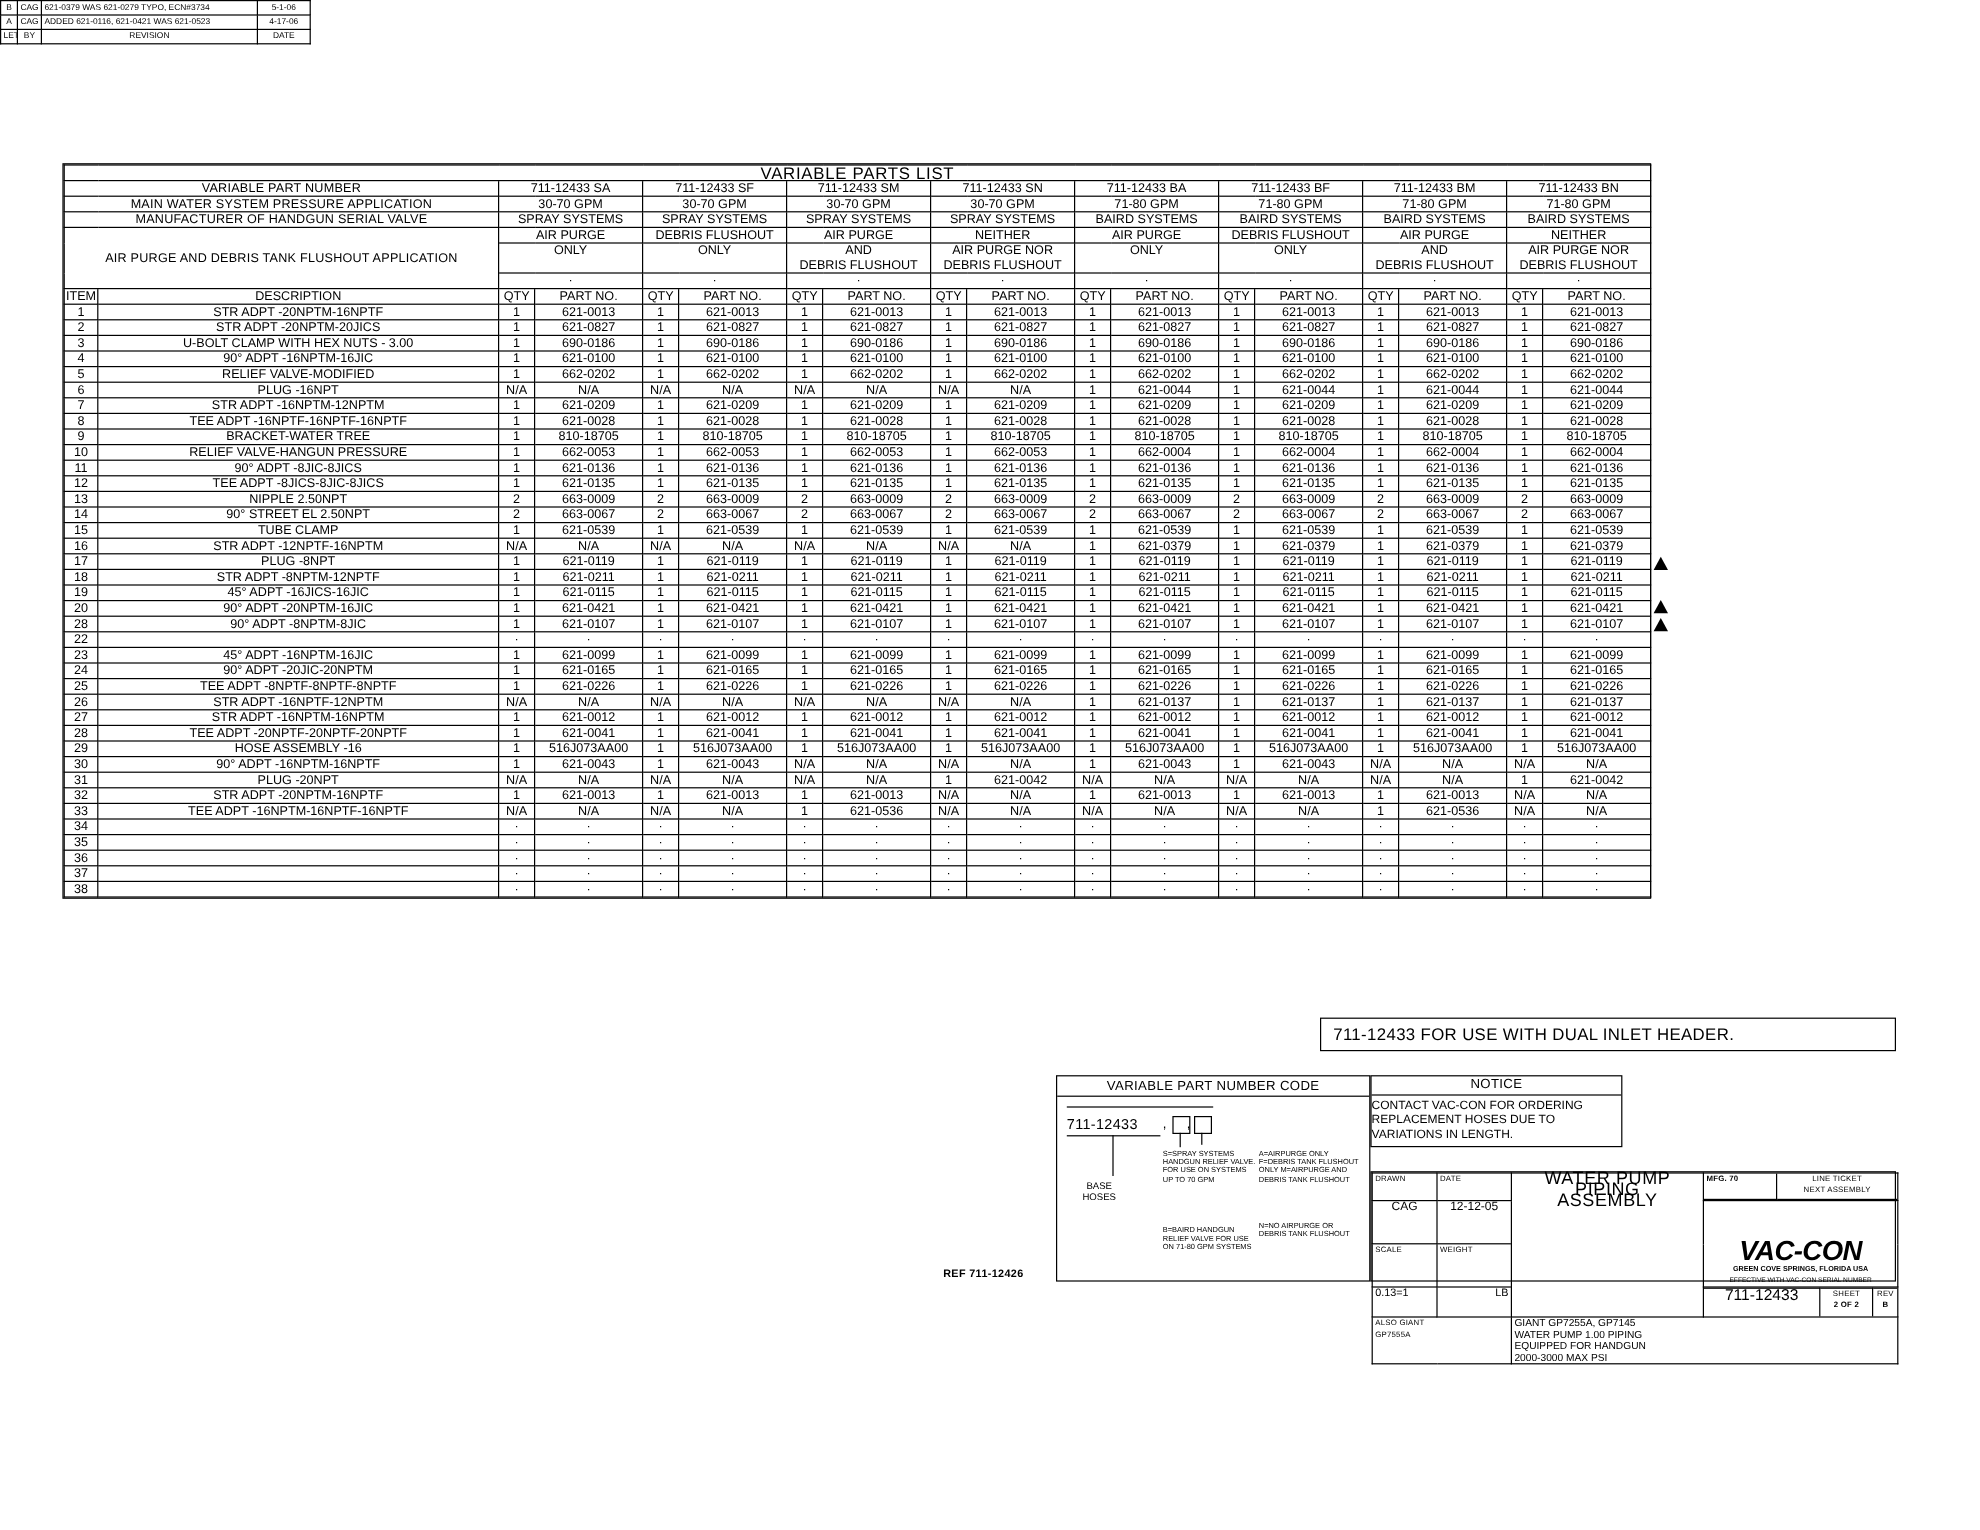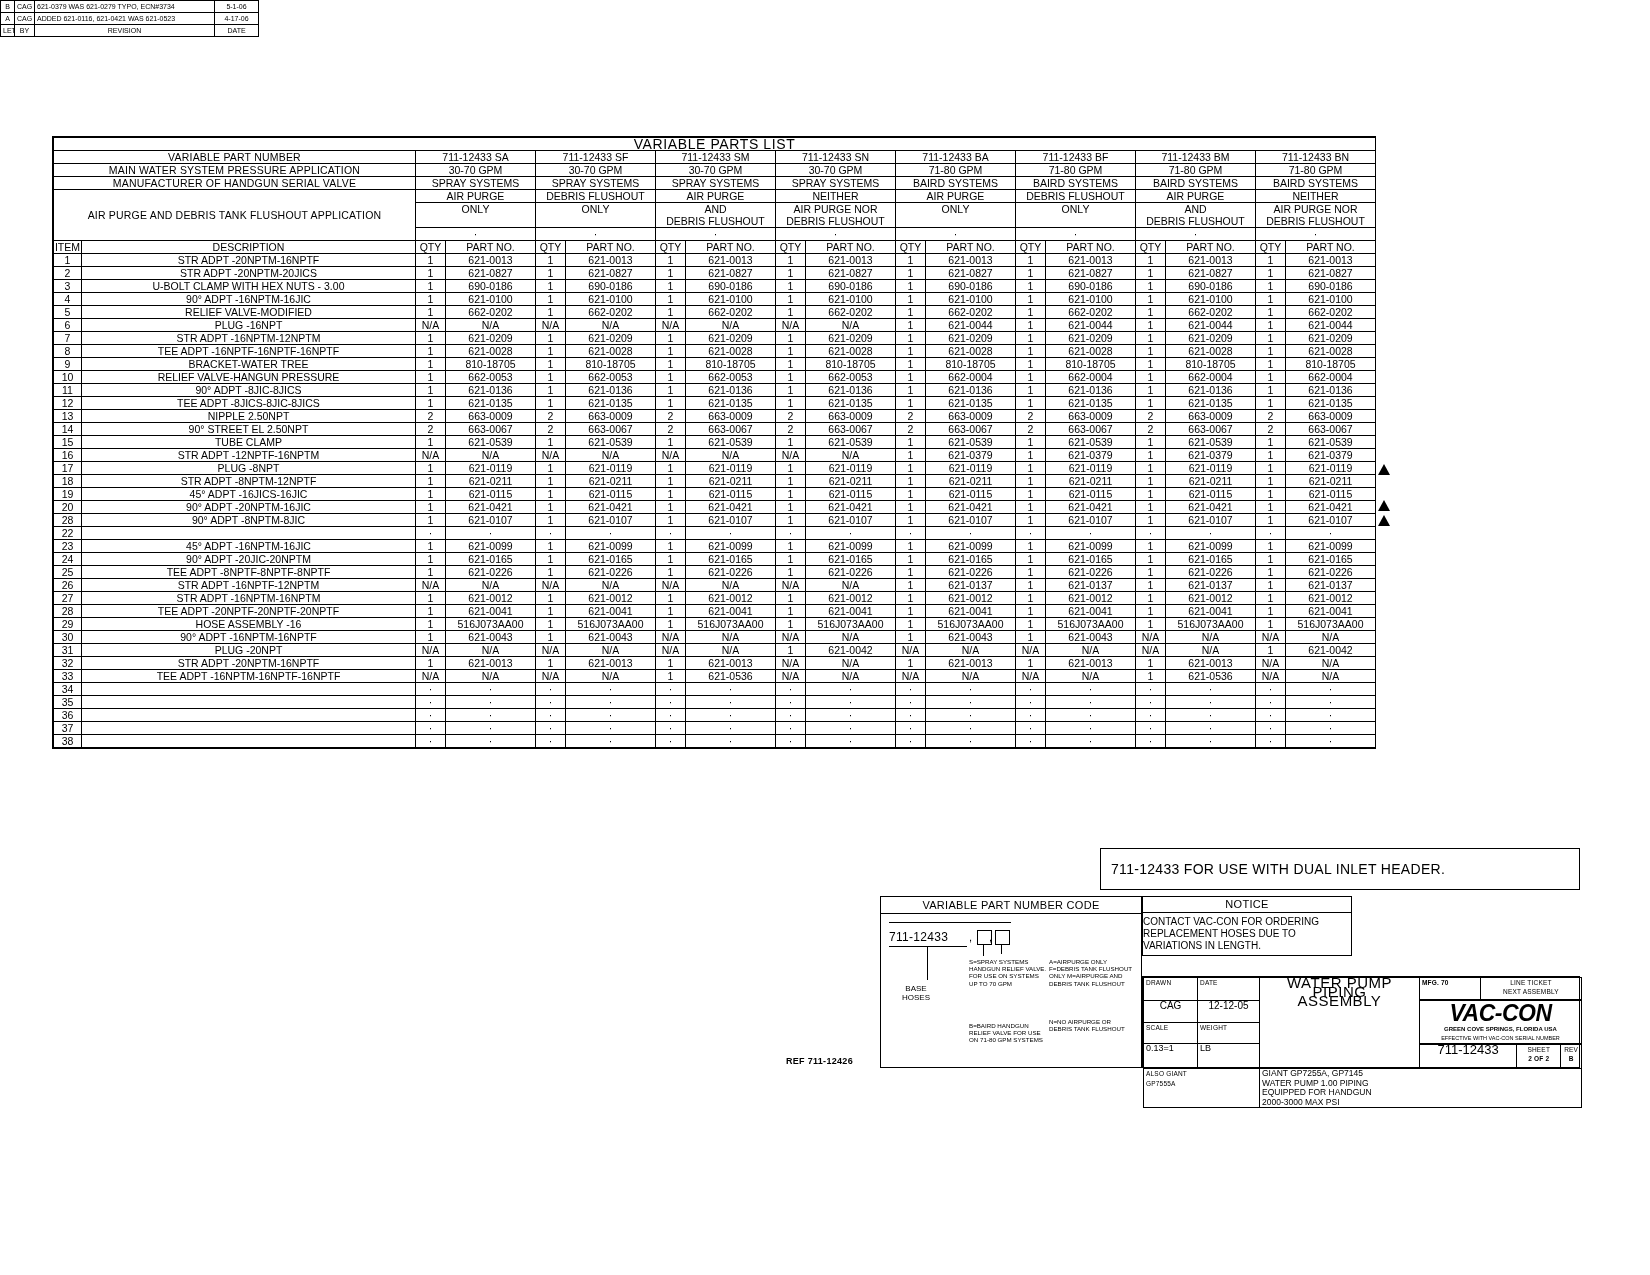--- a/index.html
+++ b/index.html
@@ -15,21 +15,21 @@
   .lbl{text-align:right;padding-right:4px;font-size:10.5px;letter-spacing:.2px;}
   .desc{text-align:left;padding-left:3px;}
   .itm{text-align:center;}
   .dotrow td{height:12px;}
   .dot::after{content:"\00B7";}
 
   
 
   
   .box{position:absolute;border:1.5px solid #000;box-sizing:border-box;}
-  .note-dual{left:1100px;top:848px;width:480px;height:42px;font-size:14px;
+  .note-dual{left:1100px;top:848px;width:480px;height:28px;font-size:14px;
       display:flex;align-items:center;padding-left:10px;letter-spacing:.3px;}
 
   .vpnc{left:880px;top:896px;width:262px;height:172px;}
   .vpnc .cap{text-align:center;font-size:11px;border-bottom:1.5px solid #000;height:16px;line-height:16px;letter-spacing:.3px;}
   .notice{left:1142px;top:896px;width:210px;height:60px;}
   .notice .cap{text-align:center;font-size:11px;border-bottom:1.5px solid #000;height:15px;line-height:15px;letter-spacing:.3px;}
   .notice .body{font-size:10px;text-align:left;line-height:12px;padding-top:3px;}
 
   .tb{left:1142px;top:976px;width:438px;height:92px;}
 
@@ -37,21 +37,21 @@
   table.rev{border-collapse:collapse;width:100%;table-layout:fixed;font-size:7px;}
   table.rev td{border:1px solid #000;height:11px;line-height:11px;padding:0 2px;white-space:nowrap;overflow:hidden;}
 
   .refno{position:absolute;left:786px;top:1056px;font-size:9px;font-weight:bold;letter-spacing:.3px;}
 
   
   table.tbt{border-collapse:collapse;width:100%;height:100%;table-layout:fixed;font-size:8px;}
   table.tbt td{border:1px solid #000;padding:0 2px;vertical-align:top;line-height:9px;}
   .mini{font-size:6.5px;letter-spacing:.2px;}
   .big{font-size:15px;text-align:center;letter-spacing:.5px;line-height:18px;}
-  .logo{font-size:23px;font-weight:bold;font-style:italic;text-align:center;line-height:24px;letter-spacing:-.5px;}
+  .logo{font-size:23px;font-weight:bold;font-style:italic;text-align:center;line-height:24px;letter-spacing:-.5px;margin-top:29px;}
   .cen{text-align:center;}
   .bold{font-weight:bold;}
 
   
   .pnc-body{position:relative;height:154px;font-size:7px;}
   .pnc-num{position:absolute;left:8px;top:16px;font-size:12px;letter-spacing:.3px;}
   .pnc-sq1{position:absolute;left:96px;top:16px;width:13px;height:13px;border:1.2px solid #000;}
   .pnc-sq2{position:absolute;left:114px;top:16px;width:13px;height:13px;border:1.2px solid #000;}
   .pnc-comma1{position:absolute;left:88px;top:17px;font-size:11px;}
   .pnc-comma2{position:absolute;left:108px;top:17px;font-size:11px;}
@@ -1037,21 +1037,21 @@
             <div class="cen" style="font-size:6px;font-weight:bold">GREEN COVE SPRINGS, FLORIDA USA</div>
             <div class="cen" style="font-size:5.5px">EFFECTIVE WITH VAC-CON SERIAL NUMBER</div>
           </td>
         </tr>
         <tr>
           <td class="mini">SCALE</td>
           <td class="mini">WEIGHT</td>
         </tr>
         <tr>
           <td style="font-size:9px">0.13=1</td>
-          <td style="font-size:9px;text-align:left">LB</td>
+          <td style="font-size:9px;text-align:right">LB</td>
           <td style="padding:0">
             <table class="tbt" style="height:24px">
               <colgroup>
                   <col style="width:96px">
                   <col style="width:44px">
                   <col style="width:20px">
                 </colgroup>
               <tbody>
                   <tr>
                 <td style="font-size:13px;text-align:center;border-left:none;border-bottom:none">711-12433</td>

